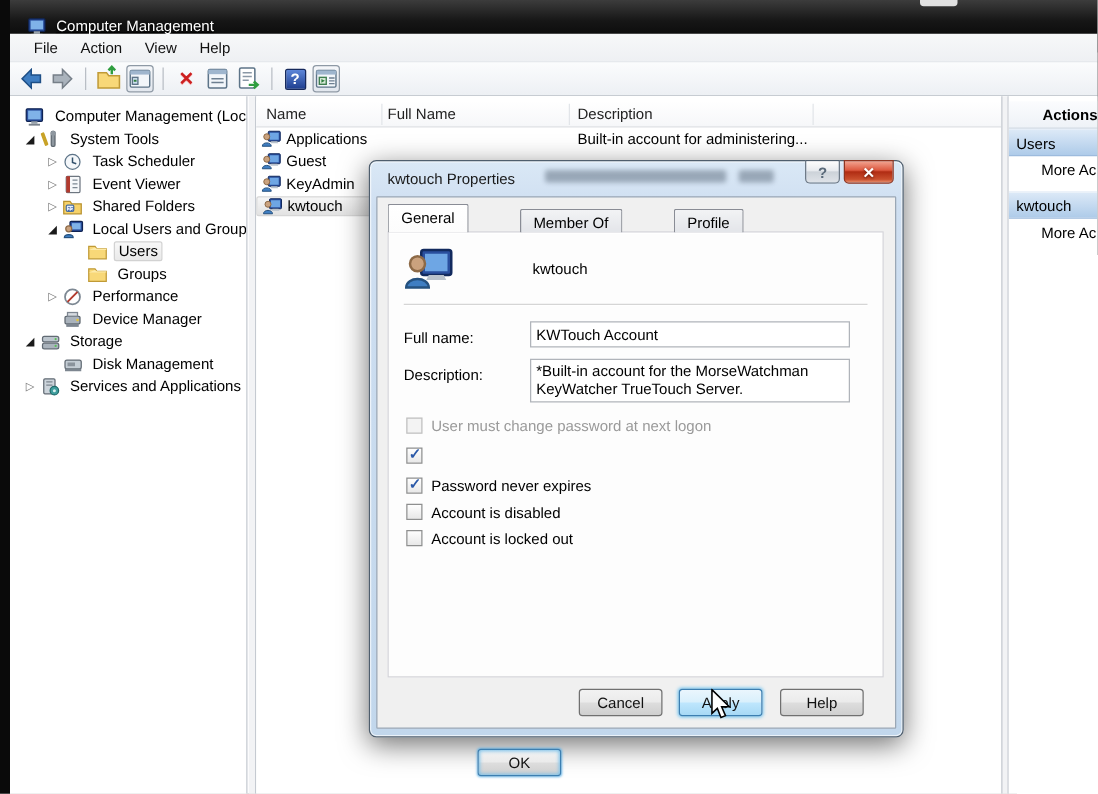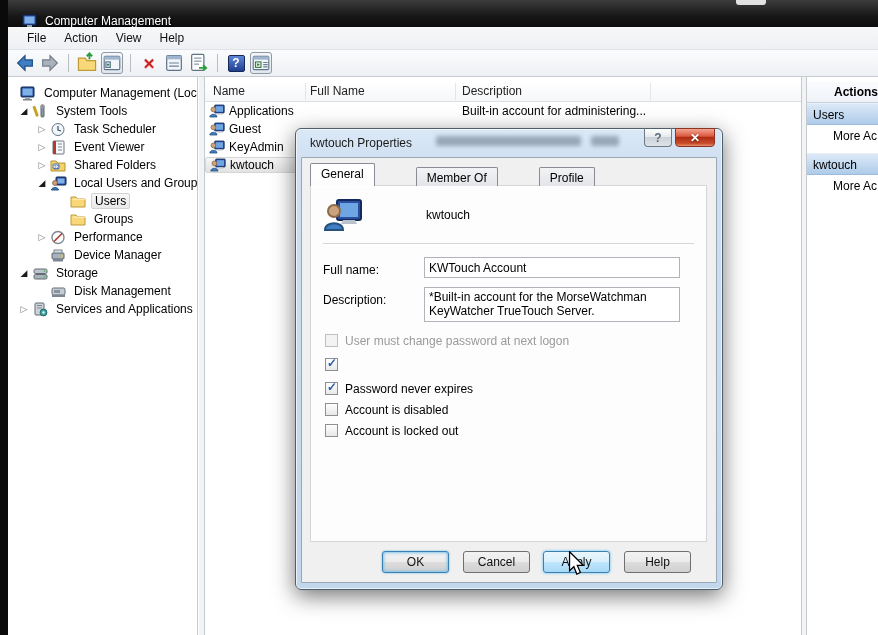--- a/index.html
+++ b/index.html
@@ -81,21 +81,21 @@
   .txt-desc { top:101px; height:35px; resize:none; overflow:hidden; line-height:14px; padding-top:2px; }
 
   .cbrow { position:absolute; left:14px; display:flex; align-items:flex-start; height:16px; }
   .cb { width:13px; height:13px; border:1px solid #8e8f8f; background:linear-gradient(#fefefe,#e8e8e8); margin-right:7px; position:relative; flex:0 0 13px; }
   .cb .chk { position:absolute; left:1px; top:-3px; color:#2b59a8; font-weight:bold; font-size:12px; }
   .cb.disabled { border-color:#c0c0c0; background:#f3f3f3; }
   .cbrow.disabled .cblabel { color:#9a9a9a; }
 
   .dlg-buttons { position:absolute; left:0; right:0; top:393px; height:24px; }
   .btn { position:absolute; width:67px; height:22px; border:1px solid #707070; border-radius:3px; background:linear-gradient(#f2f2f2 0%,#ebebeb 48%,#dddddd 52%,#cfcfcf 100%); font-family:"Liberation Sans",sans-serif; font-size:12px; color:#111; text-align:center; line-height:20px; }
-  .btn.default { border-color:#3c7fb1; box-shadow:0 0 3px 1px #7fc3ea inset, 0 0 2px #5ab1e8; }
+  .btn.default { border-color:#3c7fb1; box-shadow:0 0 3px 1px #7fc3ea inset, 0 0 2px #5ab1e8;margin-top:48px; }
   .btn.hover { border-color:#3c7fb1; background:linear-gradient(#eaf6fd 0%,#d9f0fc 48%,#bee6fd 52%,#a7d9f5 100%); box-shadow:0 0 3px #59bbf0; }
   .b-ok{left:80px;} .b-cancel{left:161px;} .b-apply{left:241px;} .b-help{left:322px;}
 
   .cursor { position:absolute; left:568px; top:551px; z-index:99; }
   svg.i { width:100%; height:100%; display:block; }
 </style>
 </head>
 <body>
 
 <svg width="0" height="0" style="position:absolute">

